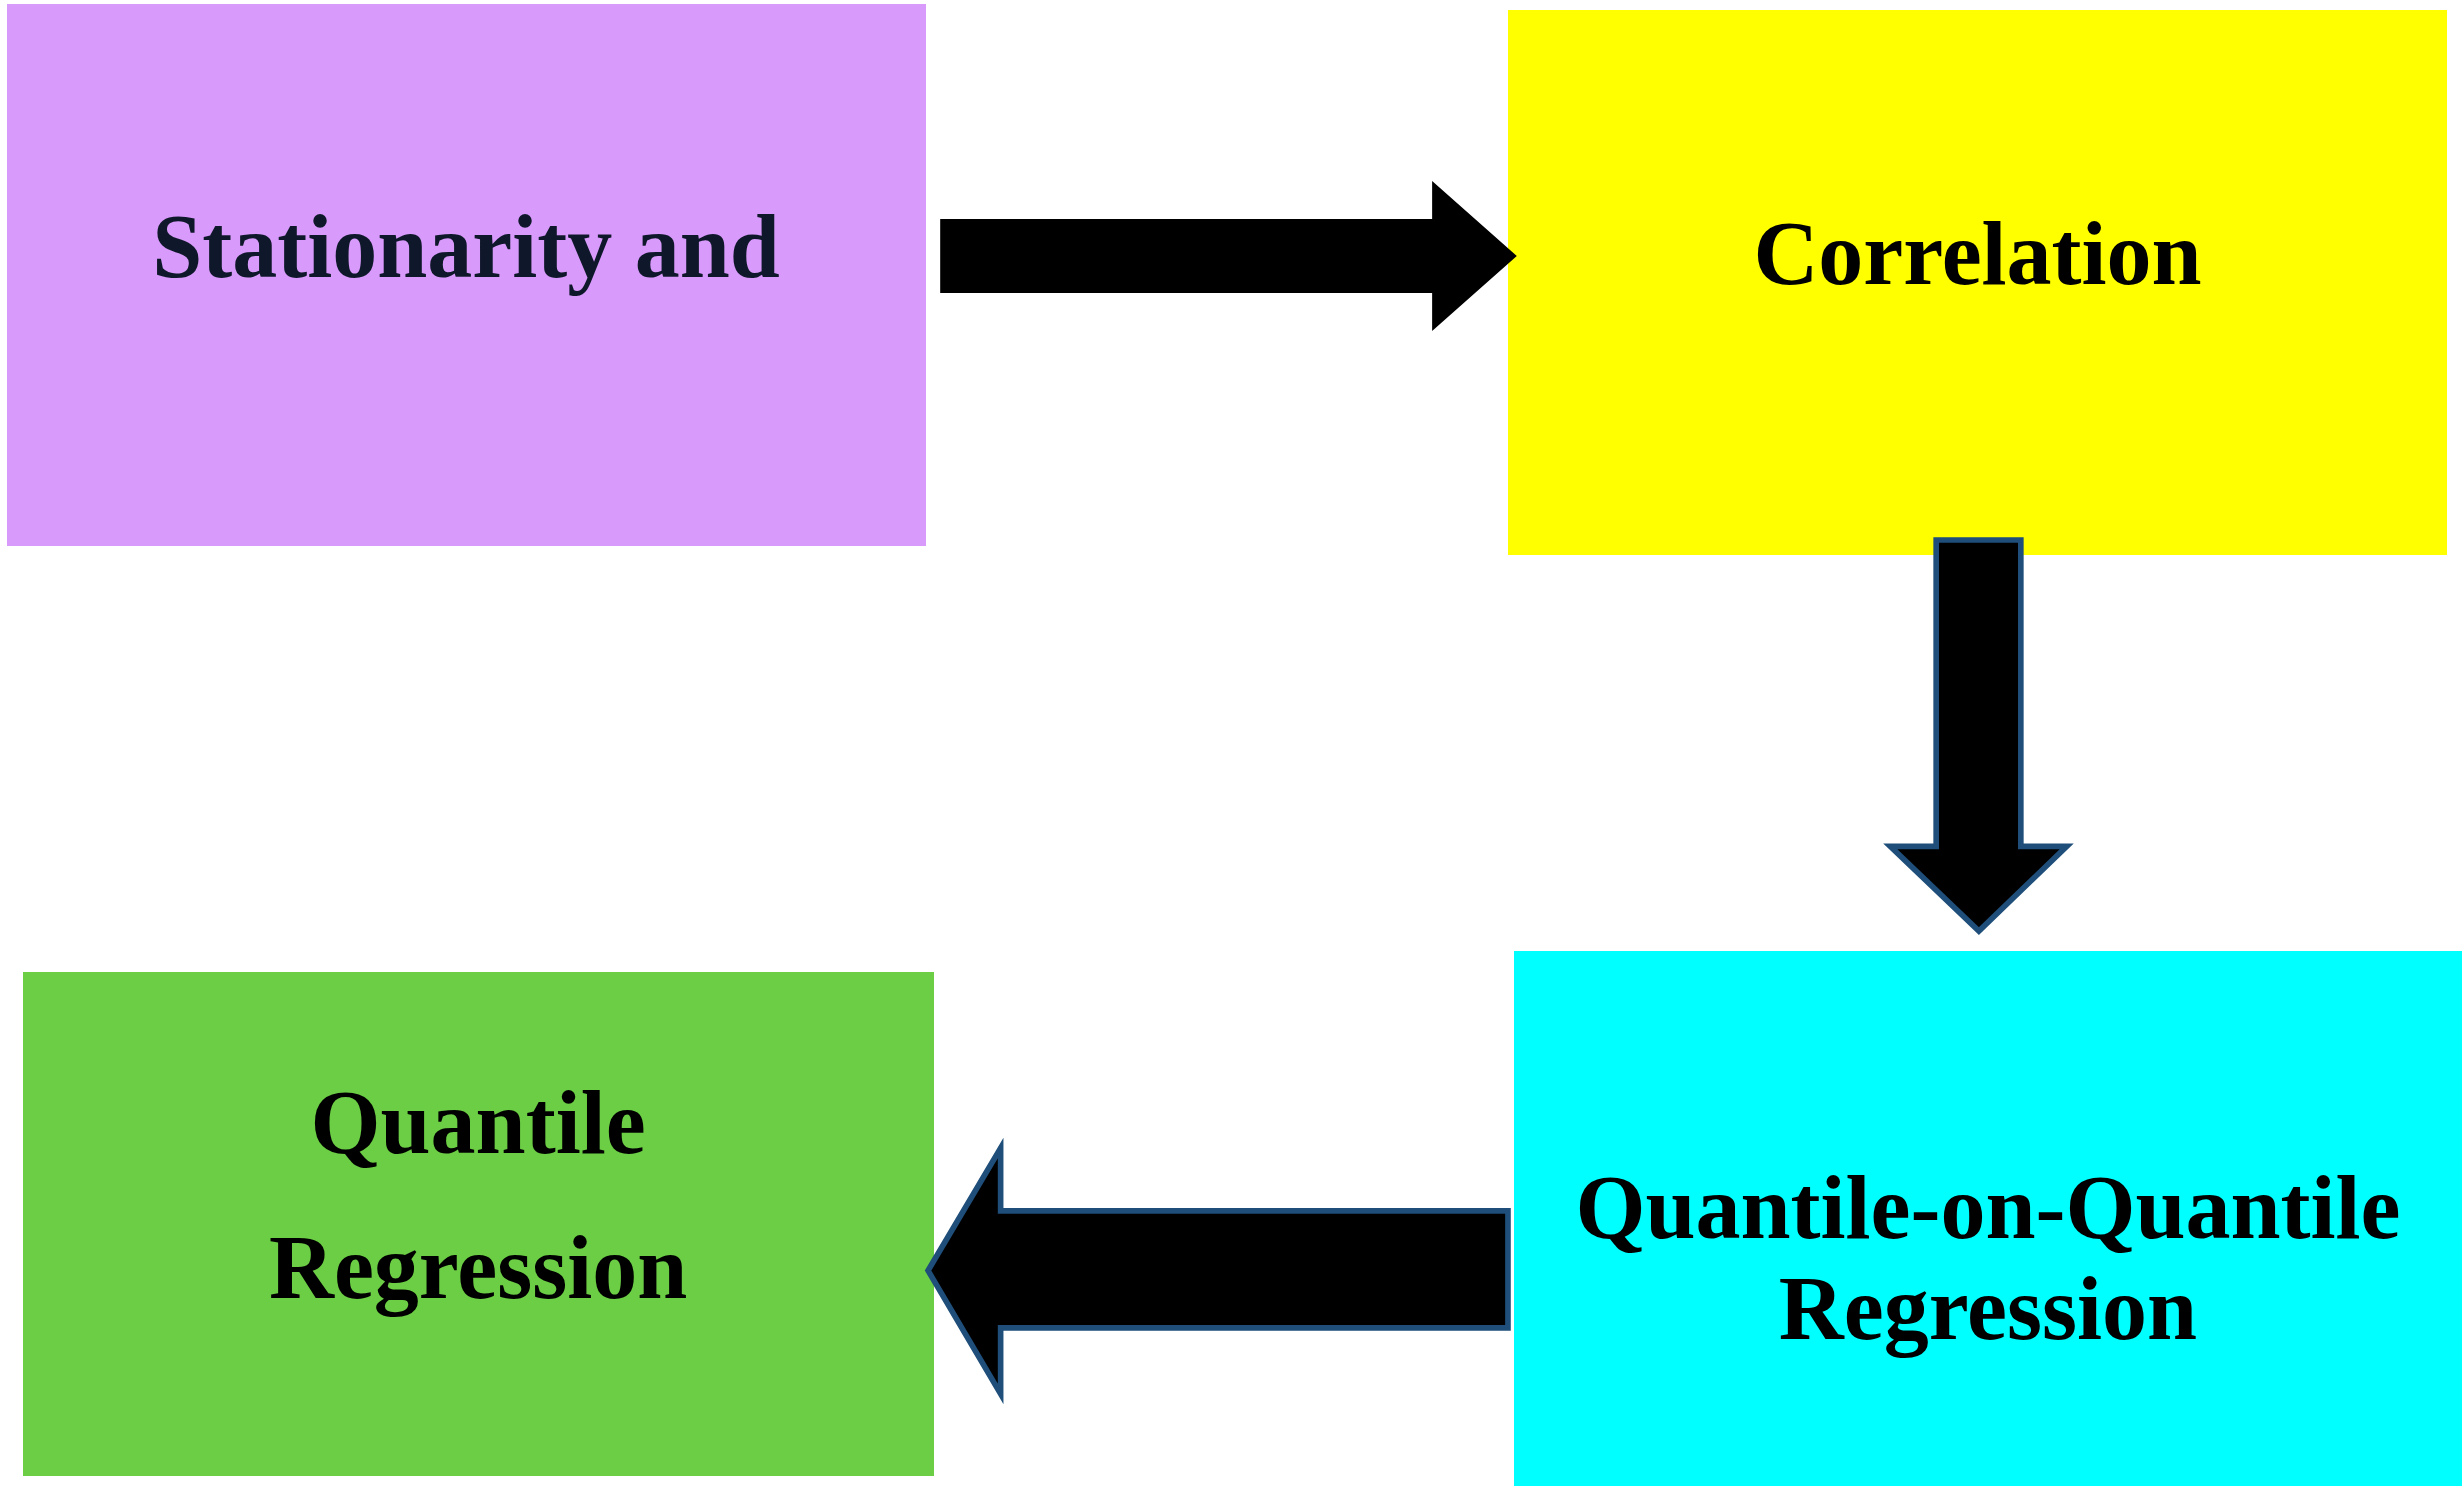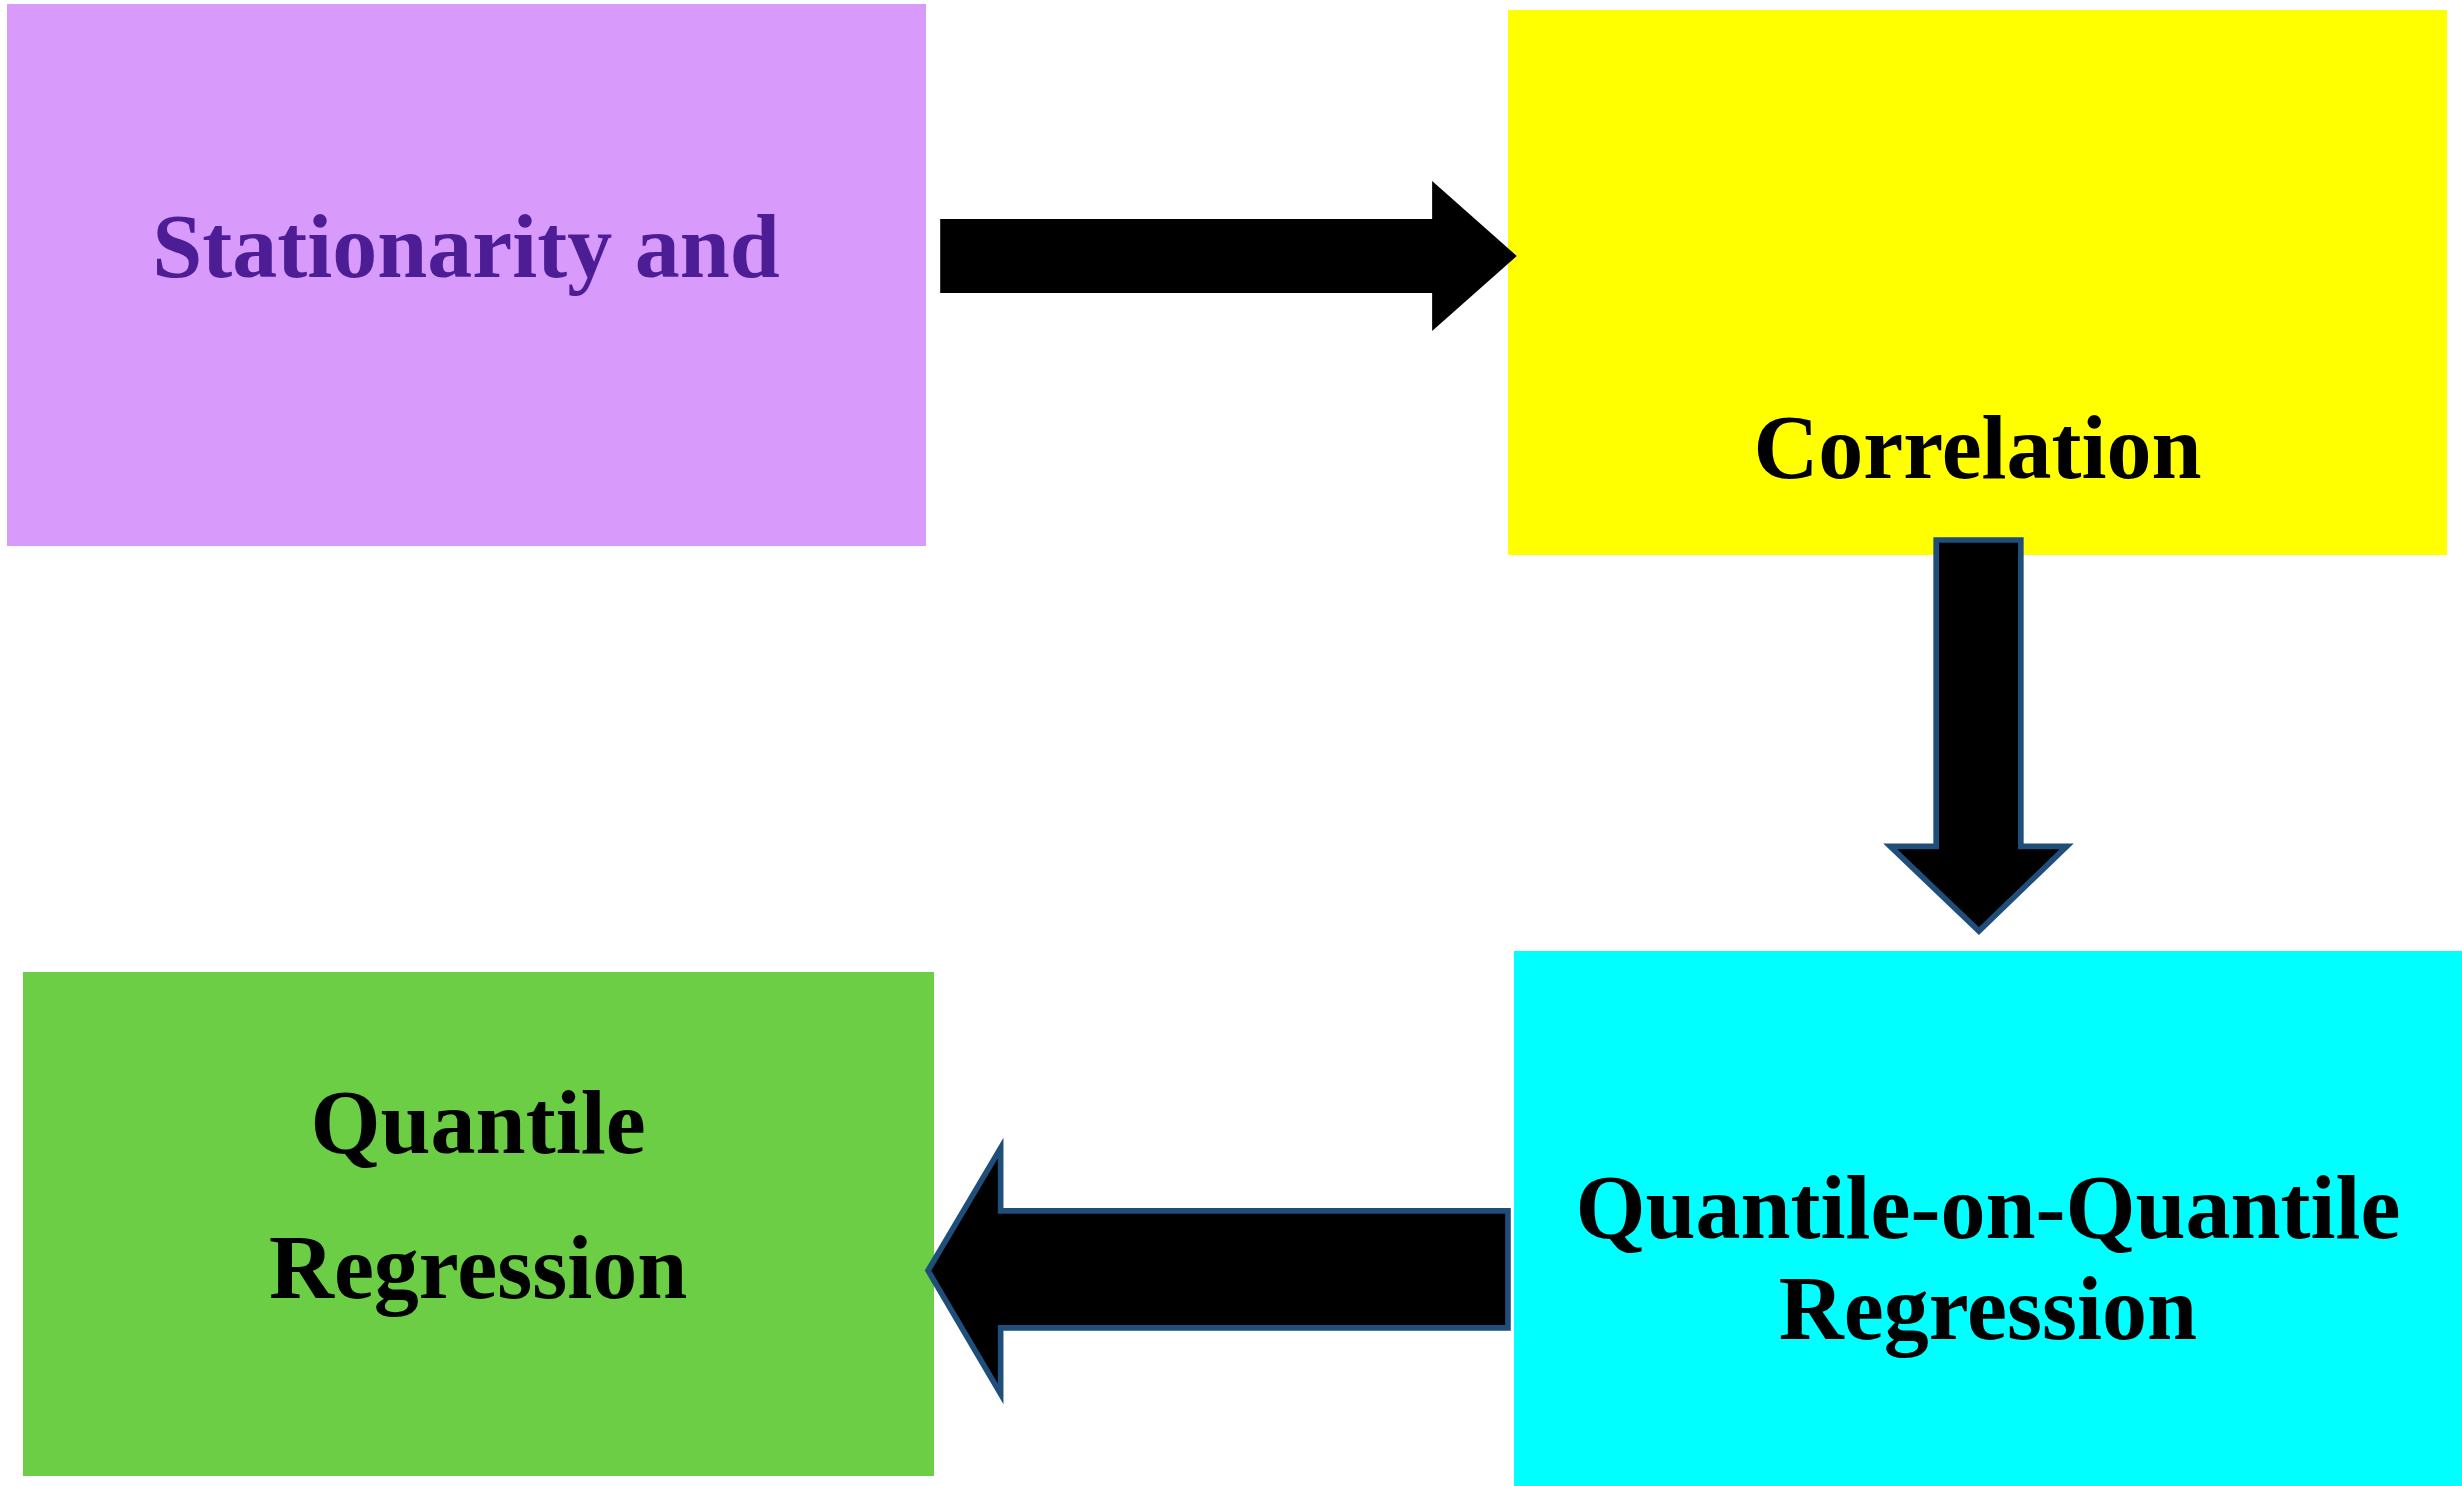--- a/index.html
+++ b/index.html
@@ -24,38 +24,38 @@
     text-align: center;
     font-weight: bold;
     font-size: 90px;
     line-height: 1.12;
     padding-bottom: 56px;
     box-sizing: border-box;
     color: #000000;
   }
   .box .line { display: block; white-space: nowrap; }
   .box-stationarity { left: 6.5px;    top: 4px;    width: 919px; height: 542px; }
-  .box-correlation  { left: 1508px; top: 9.7px;   width: 939px; height: 545px; justify-content: flex-end; }
+  .box-correlation  { left: 1508px; top: 9.7px;   width: 939px; height: 545px; }
   .box-qq           { left: 1514px; top: 951px; width: 948px; height: 672px; }
   .box-qr           { left: 22.6px;   top: 972px; width: 911px; height: 504px; }
   .arrow {
     position: absolute;
     overflow: visible;
     z-index: 2;
   }
   .arrow-right { left: 940px; top: 181px;  width: 577px; height: 150px; }
   .arrow-down  { left: 1890px; top: 540px;  width: 177px; height: 391px; }
   .arrow-left  { left: 928px; top: 1148px; width: 580px; height: 246px; }
 </style>
 </head>
 <body>
 
 <div class="canvas">
 
-  <div class="box box-stationarity" style="background: rgb(217, 155, 251); color: #4c1d95; font-family: Liberation Serif, serif;">
+  <div class="box box-stationarity" style="background: rgb(217, 155, 251); color: #0f172a; font-family: Liberation Serif, serif;">
     <span class="line">Stationarity and</span>
   </div>
 
   <div class="box box-correlation" style="background: rgb(255, 255, 0); color: rgb(0, 0, 0);">
     <span class="line">Correlation</span>
   </div>
 
   <div class="box box-qq" style="background: rgb(0, 255, 255); color: rgb(0, 0, 0);">
     <span class="line">Quantile-on-Quantile</span>
     <span class="line">Regression</span>

